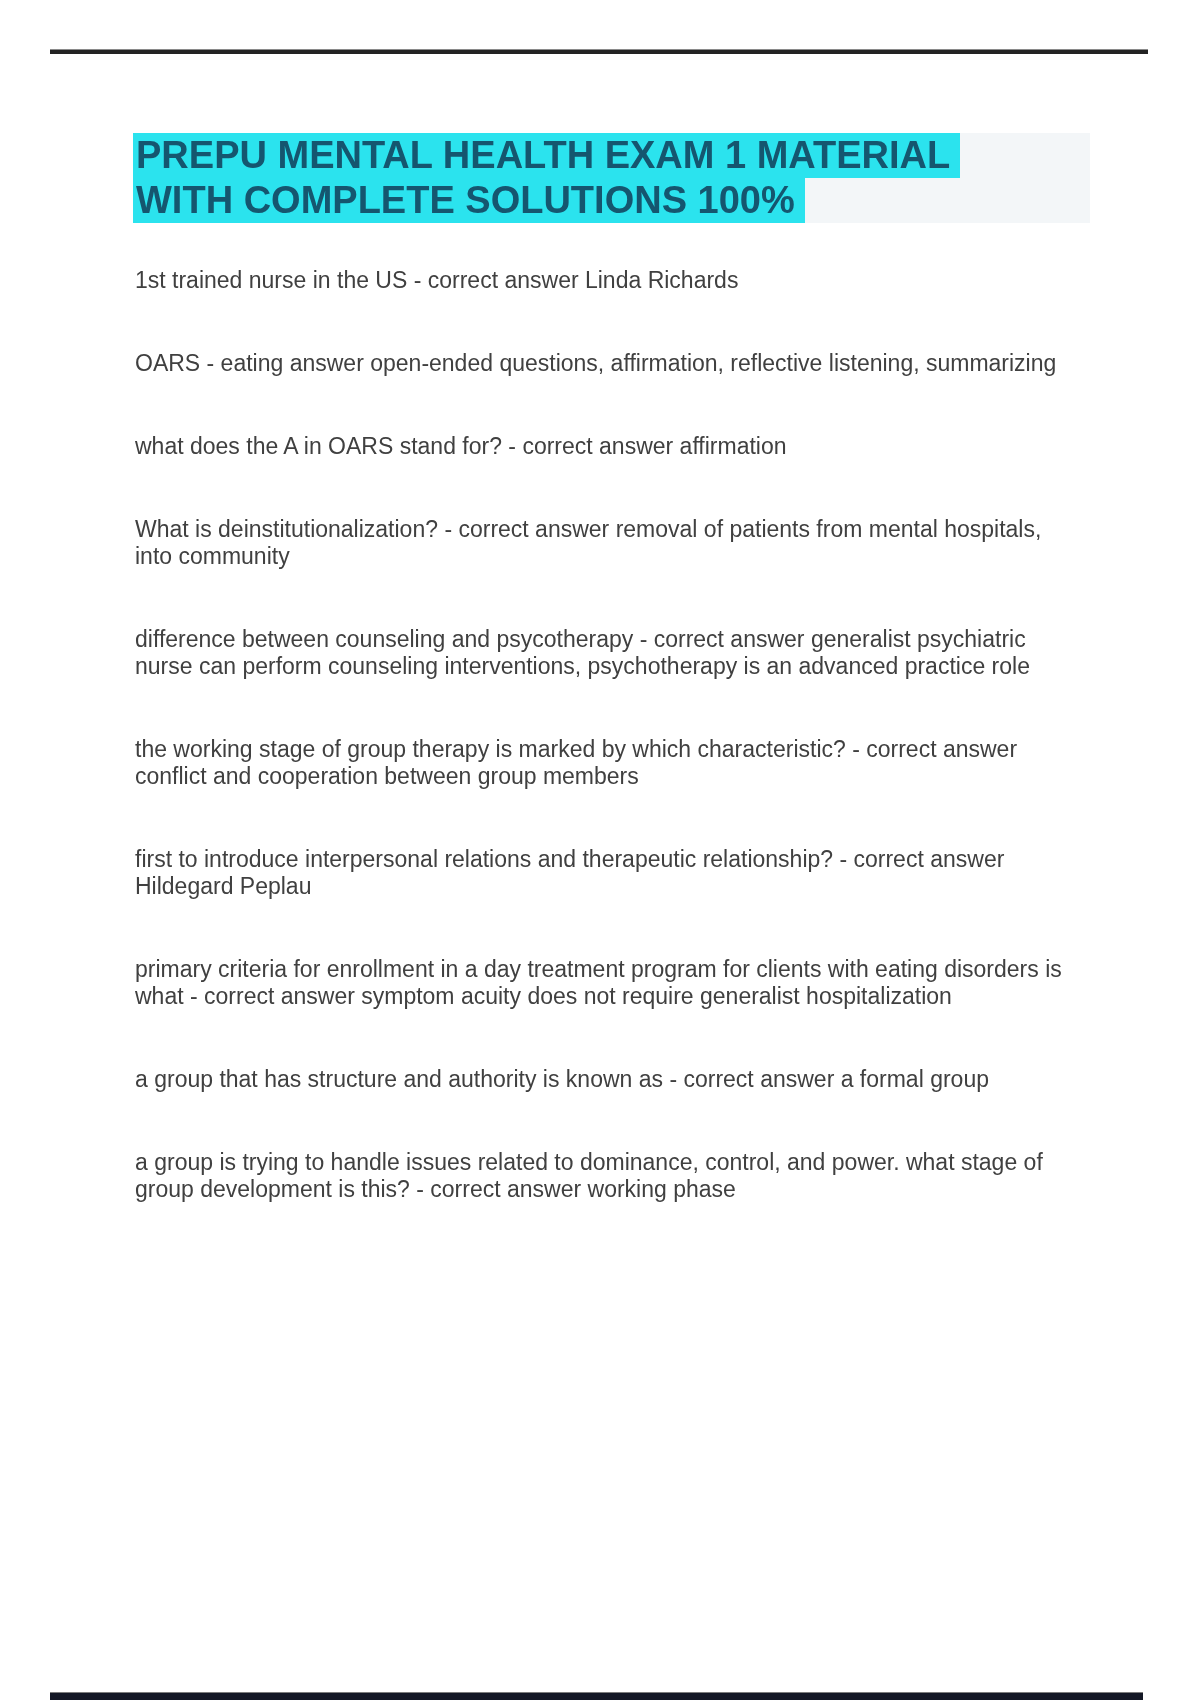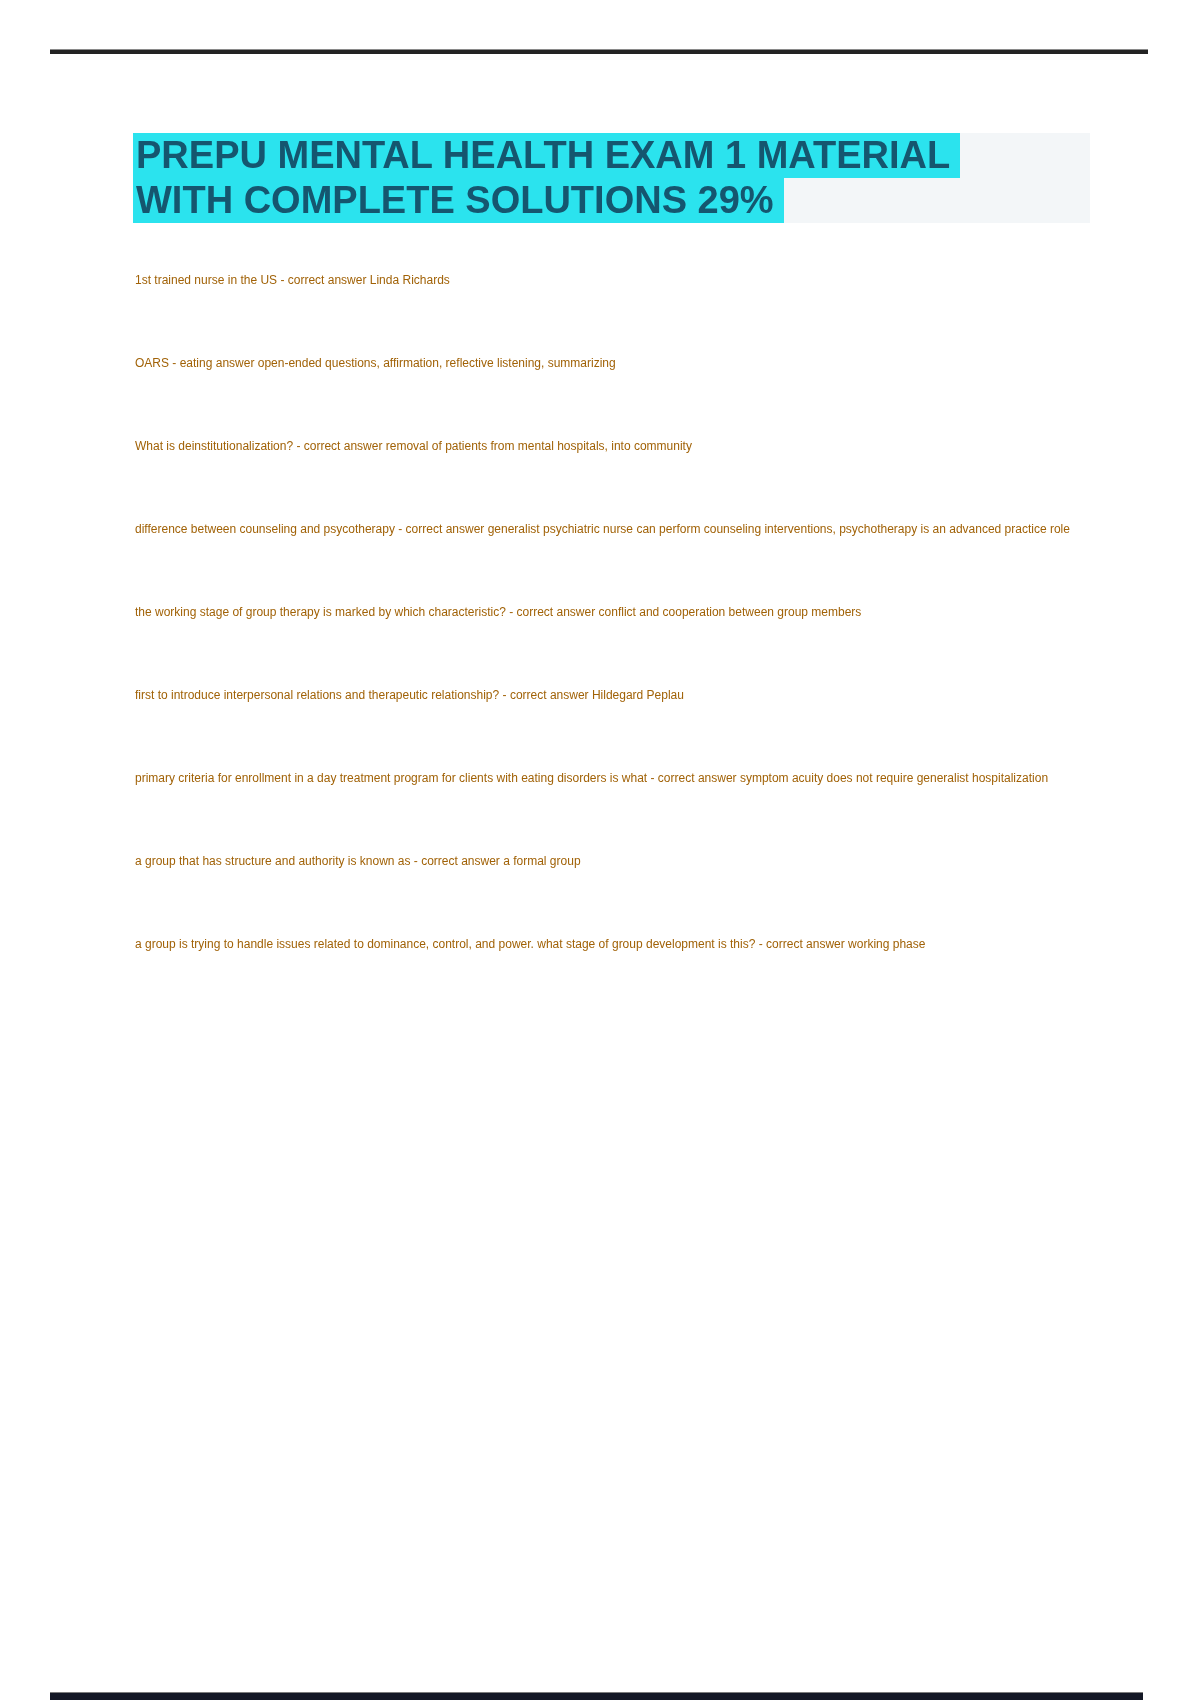--- a/index.html
+++ b/index.html
@@ -46,23 +46,23 @@
     font-weight: 700;
     font-size: 38px;
     line-height: 45px;
     letter-spacing: 0px;
     padding: 0 10px 0 3px;
   }
 
   .qa-list { margin: 0; padding: 0; }
 
   .qa-list p {
-    font-size: 12px;
+    font-size: 23px;
     line-height: 27px;
-    color: #a16207;
+    color: #404040;
     margin: 0 0 56px 2px;
     width: 938px;
   }
 
   .bottom-bar {
     position: absolute;
     left: 50px;
     bottom: 0;
     width: 1093px;
     height: 7px;
@@ -77,27 +77,28 @@
 
   <div class="top-rule"></div>
 
   <div class="content">
 
     <div class="title-block">
       <span class="title-line">
         <span>PREPU MENTAL HEALTH EXAM 1 MATERIAL</span>
       </span>
       <span class="title-line">
-        <span>WITH COMPLETE SOLUTIONS 29%</span>
+        <span>WITH COMPLETE SOLUTIONS 100%</span>
       </span>
     </div>
 
     <div class="qa-list">
         <p>1st trained nurse in the US - correct answer Linda Richards</p>
         <p>OARS - eating answer open-ended questions, affirmation, reflective listening, summarizing</p>
+        <p>what does the A in OARS stand for? - correct answer affirmation</p>
         <p>What is deinstitutionalization? - correct answer removal of patients from mental hospitals, into community</p>
         <p>difference between counseling and psycotherapy - correct answer generalist psychiatric nurse can perform counseling interventions, psychotherapy is an advanced practice role</p>
         <p>the working stage of group therapy is marked by which characteristic? - correct answer conflict and cooperation between group members</p>
         <p>first to introduce interpersonal relations and therapeutic relationship? - correct answer Hildegard Peplau</p>
         <p>primary criteria for enrollment in a day treatment program for clients with eating disorders is what - correct answer symptom acuity does not require generalist hospitalization</p>
         <p>a group that has structure and authority is known as - correct answer a formal group</p>
         <p>a group is trying to handle issues related to dominance, control, and power. what stage of group development is this? - correct answer working phase</p>
       </div>
 
   </div>

